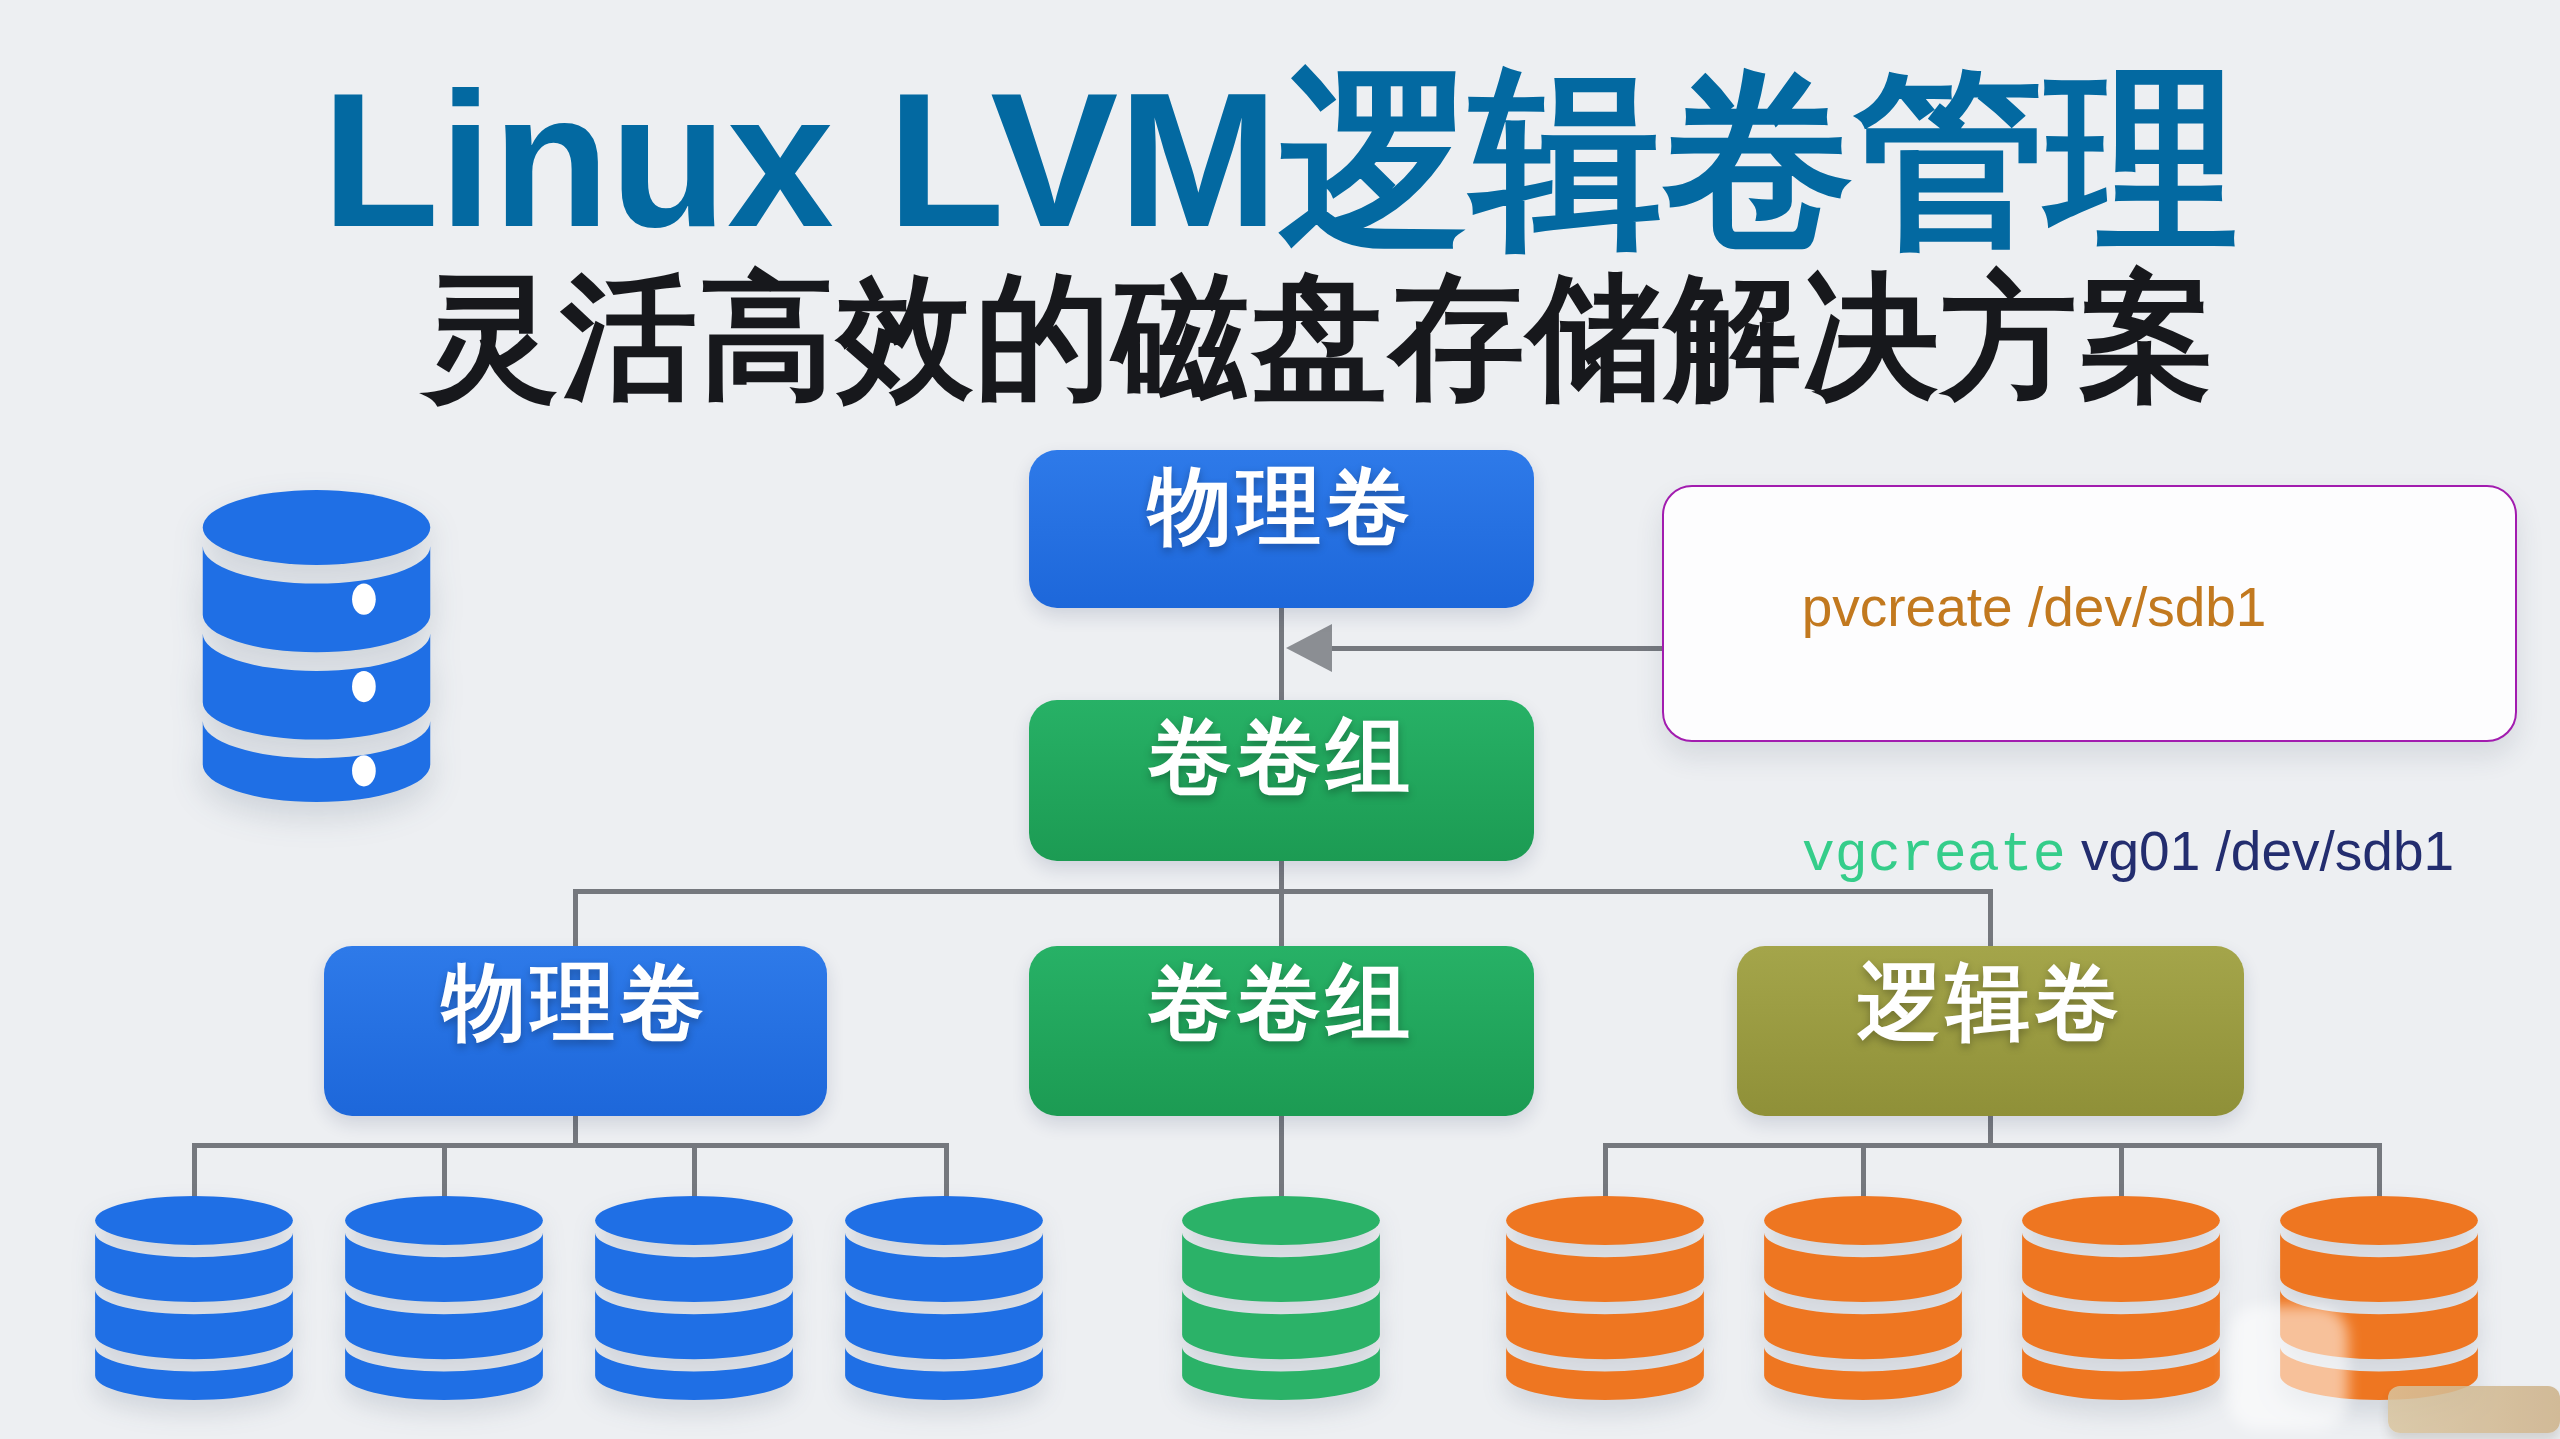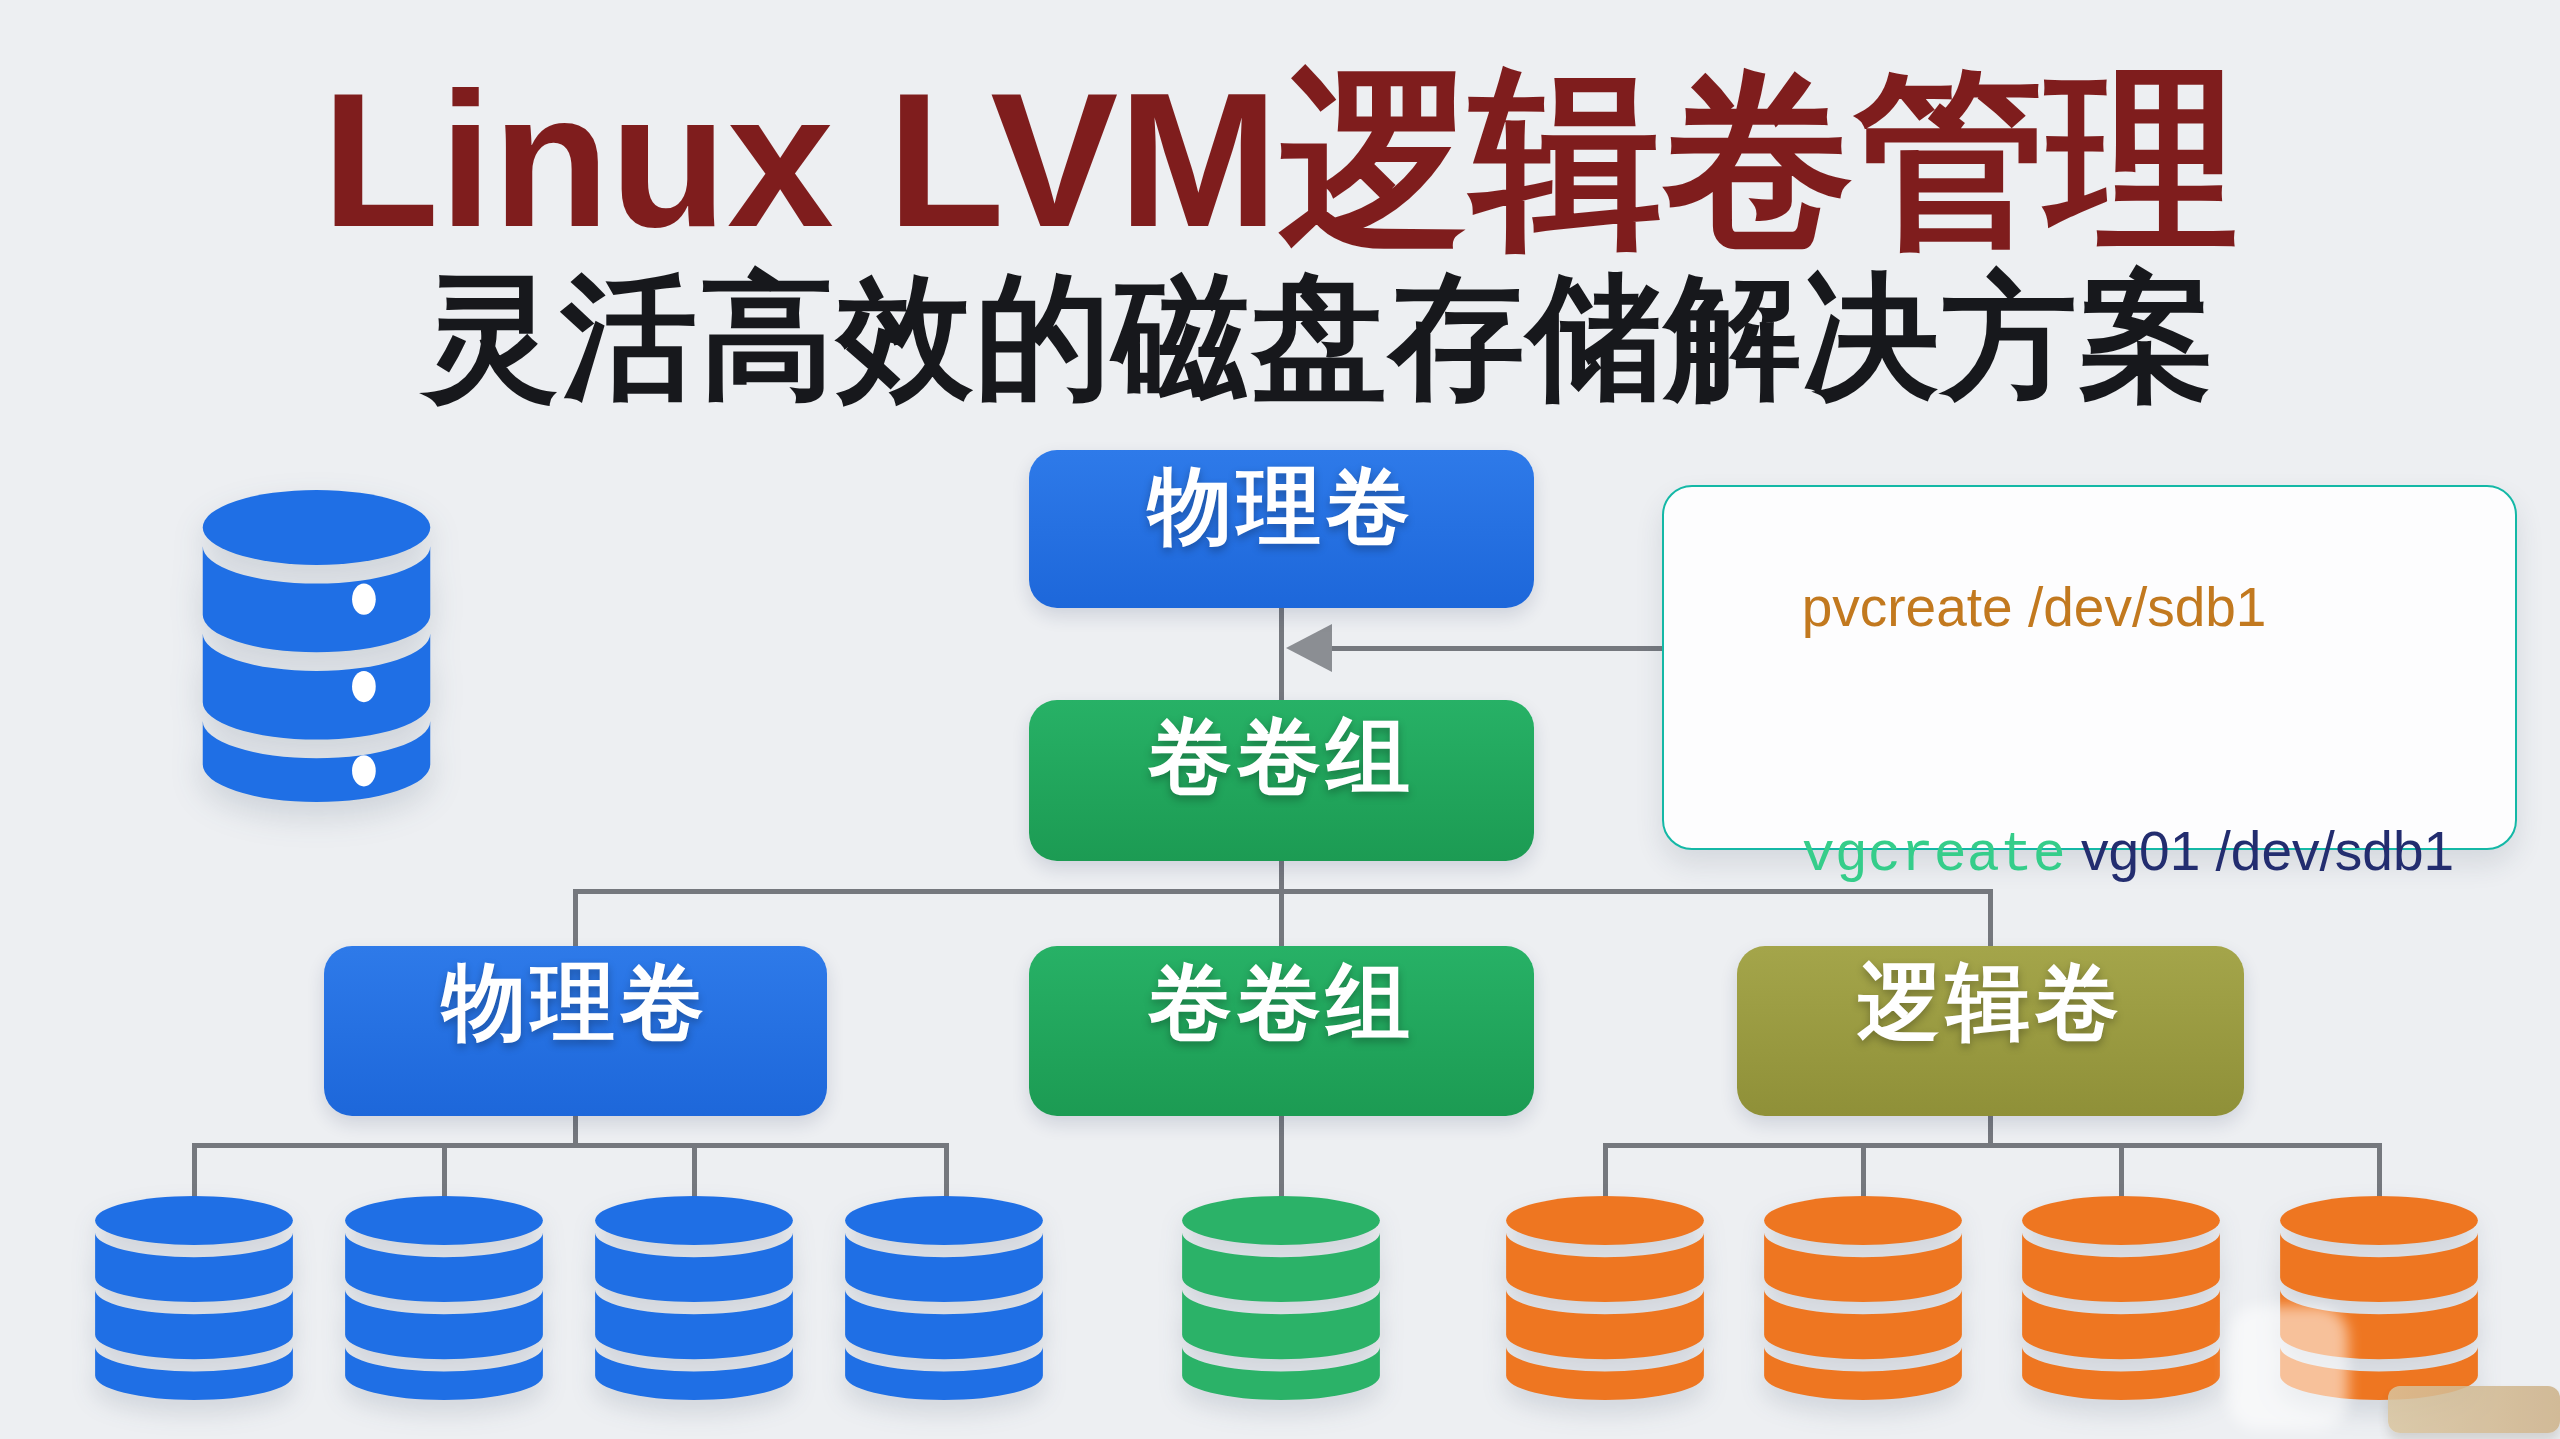--- a/index.html
+++ b/index.html
@@ -11,21 +11,21 @@
     background:
       radial-gradient(1800px 900px at 50% 42%, rgba(255,255,255,.55), rgba(255,255,255,0) 70%),
       linear-gradient(178deg,#e7e9ed 0%,#eff1f4 30%,#f2f3f5 52%,#ecesf1 70%,#e6e9ee 100%);
     background-color:#edeff2;
   }
 
   
   .title{
     position:absolute;top:55px;left:0;width:100%;
     text-align:center;font-size:192px;line-height:210px;
-    font-weight:700;color:#7f1d1d;letter-spacing:0;
+    font-weight:700;color:#0369a1;letter-spacing:0;
   }
   .subtitle{
     position:absolute;top:262px;left:0;width:100%;
     text-align:center;font-size:136px;line-height:150px;
     font-weight:600;color:#17181c;letter-spacing:2px;margin-left:40px;
   }
 
   
   .box{
     position:absolute;border-radius:28px;
@@ -50,23 +50,23 @@
   .h{height:5px;}
   .arrow-head{
     position:absolute;width:0;height:0;
     border-top:24px solid transparent;
     border-bottom:24px solid transparent;
     border-right:46px solid #8b8e93;
   }
 
   
   .code-panel{
-    position:absolute;left:1662px;top:485px;width:855px;height:365px;
+    position:absolute;left:1662px;top:485px;width:855px;height:257px;
     box-sizing:border-box;padding:26px 46px;
-    background:#fdfdfe;border:2px solid #14b8a6;border-radius:30px;
+    background:#fdfdfe;border:2px solid #a21caf;border-radius:30px;
     box-shadow:0 14px 28px rgba(40,55,80,.12);
   }
   .code-line{font-size:55px;line-height:63px;font-weight:500;white-space:pre;}
   .cl-1{margin-bottom:55px;}
   .tok-orange{color:#c2791f;}
   .tok-green{color:#35cd8a;font-family:Liberation Mono, monospace;}
   .tok-navy{color:#232d6f;}
 
   
   .disk{position:absolute;width:206px;height:204px;}

